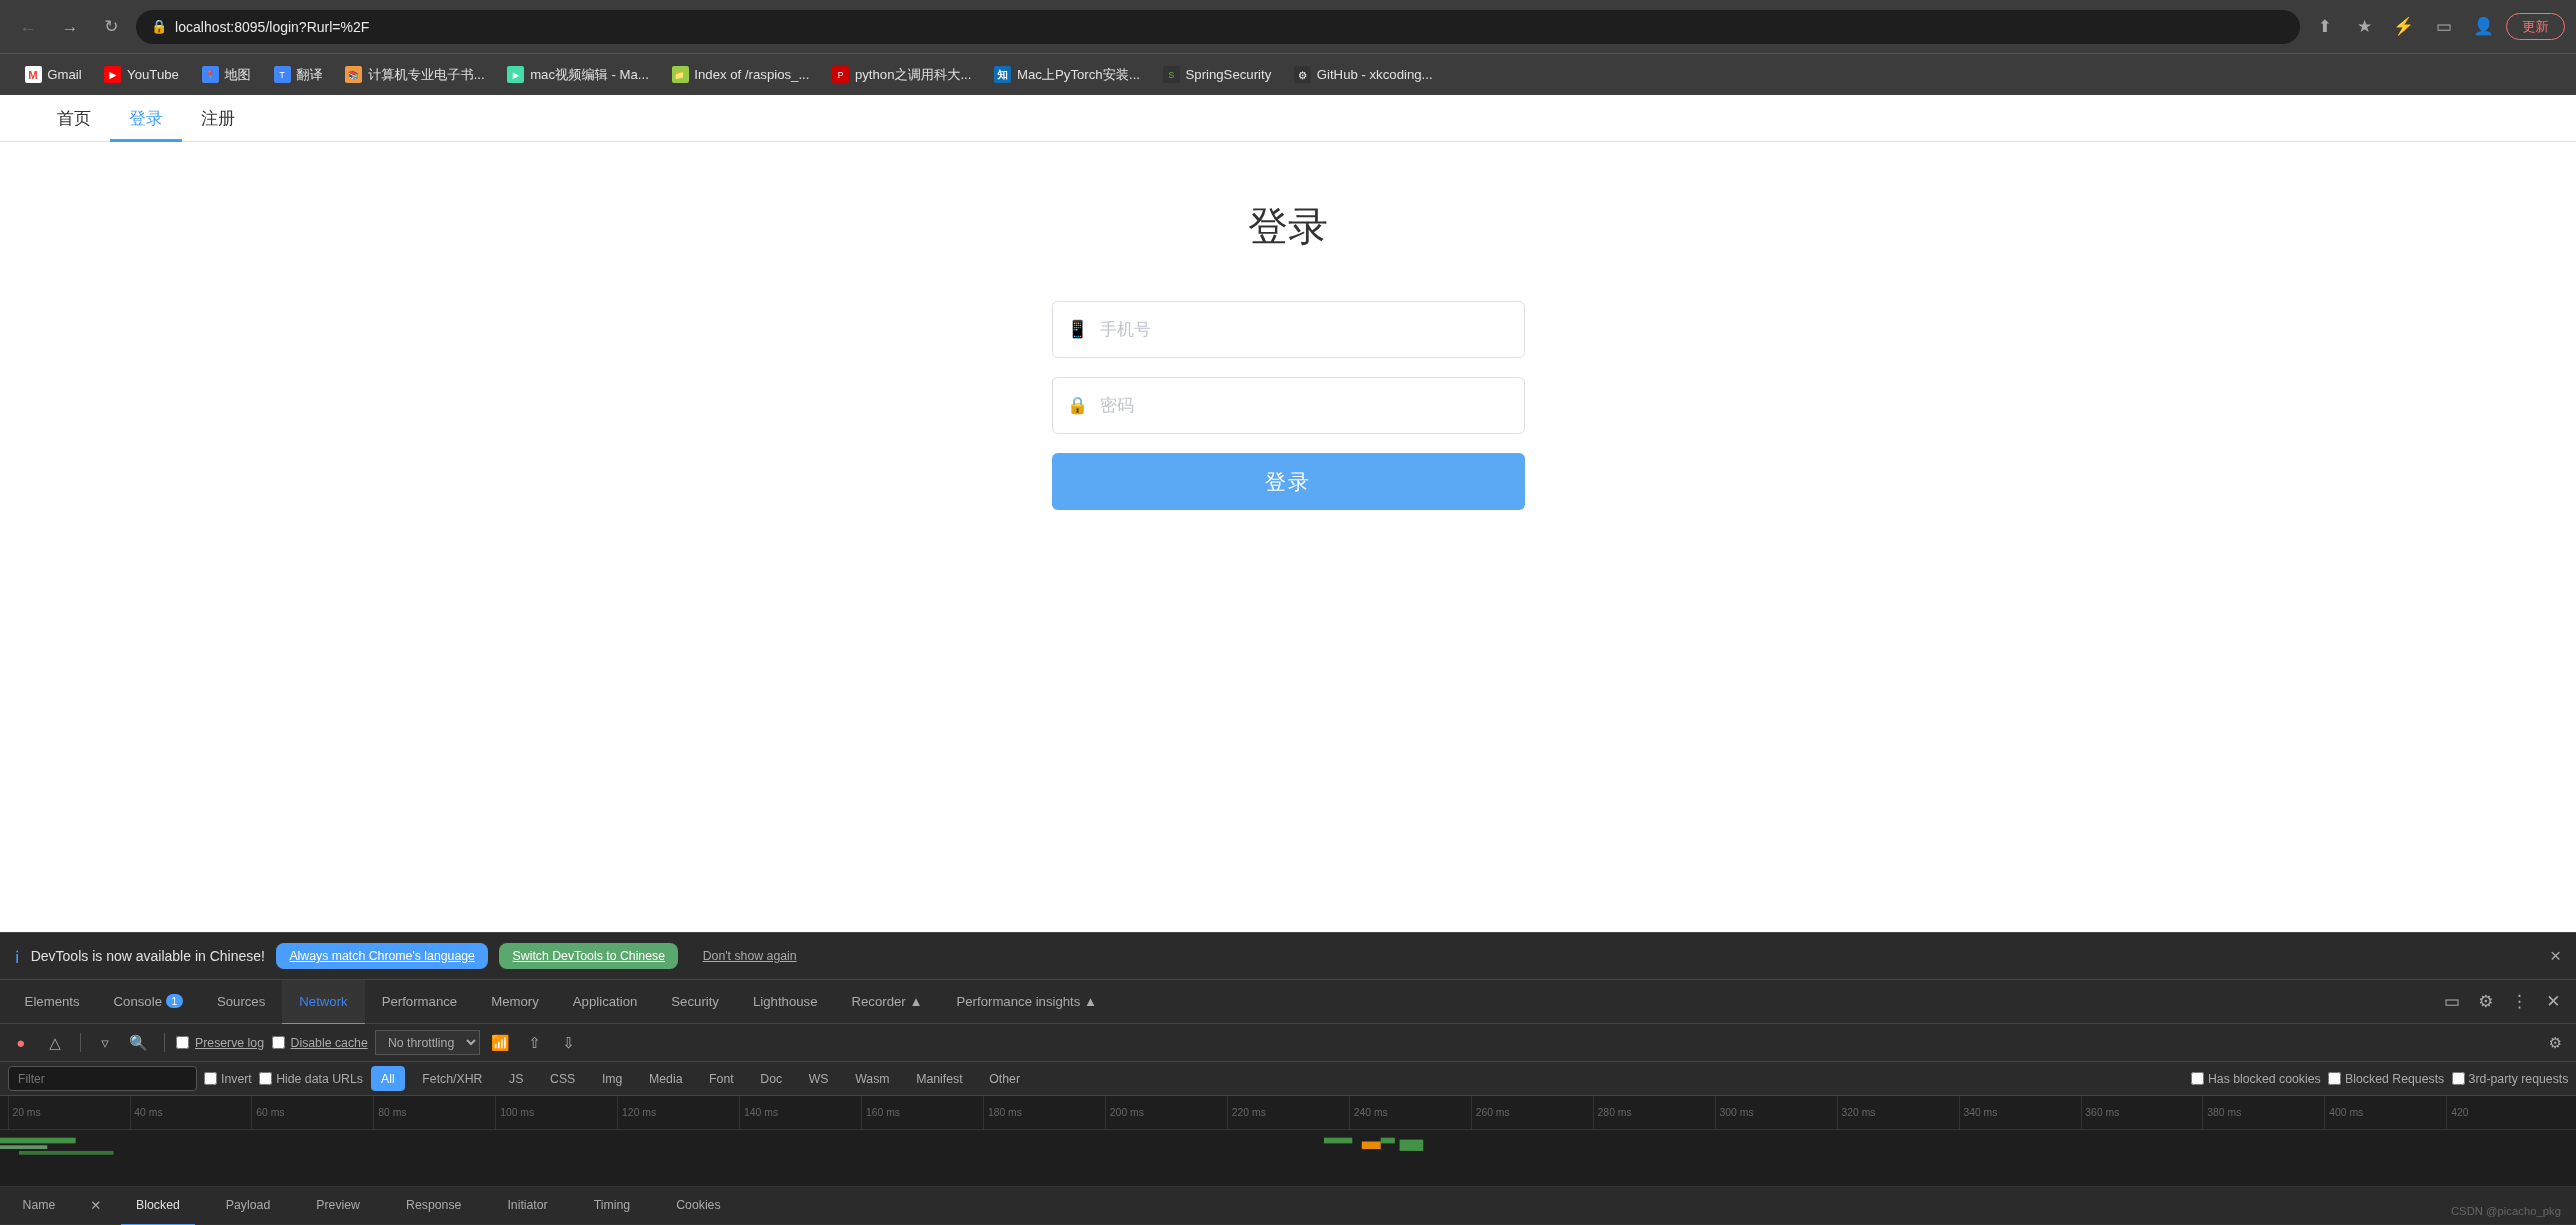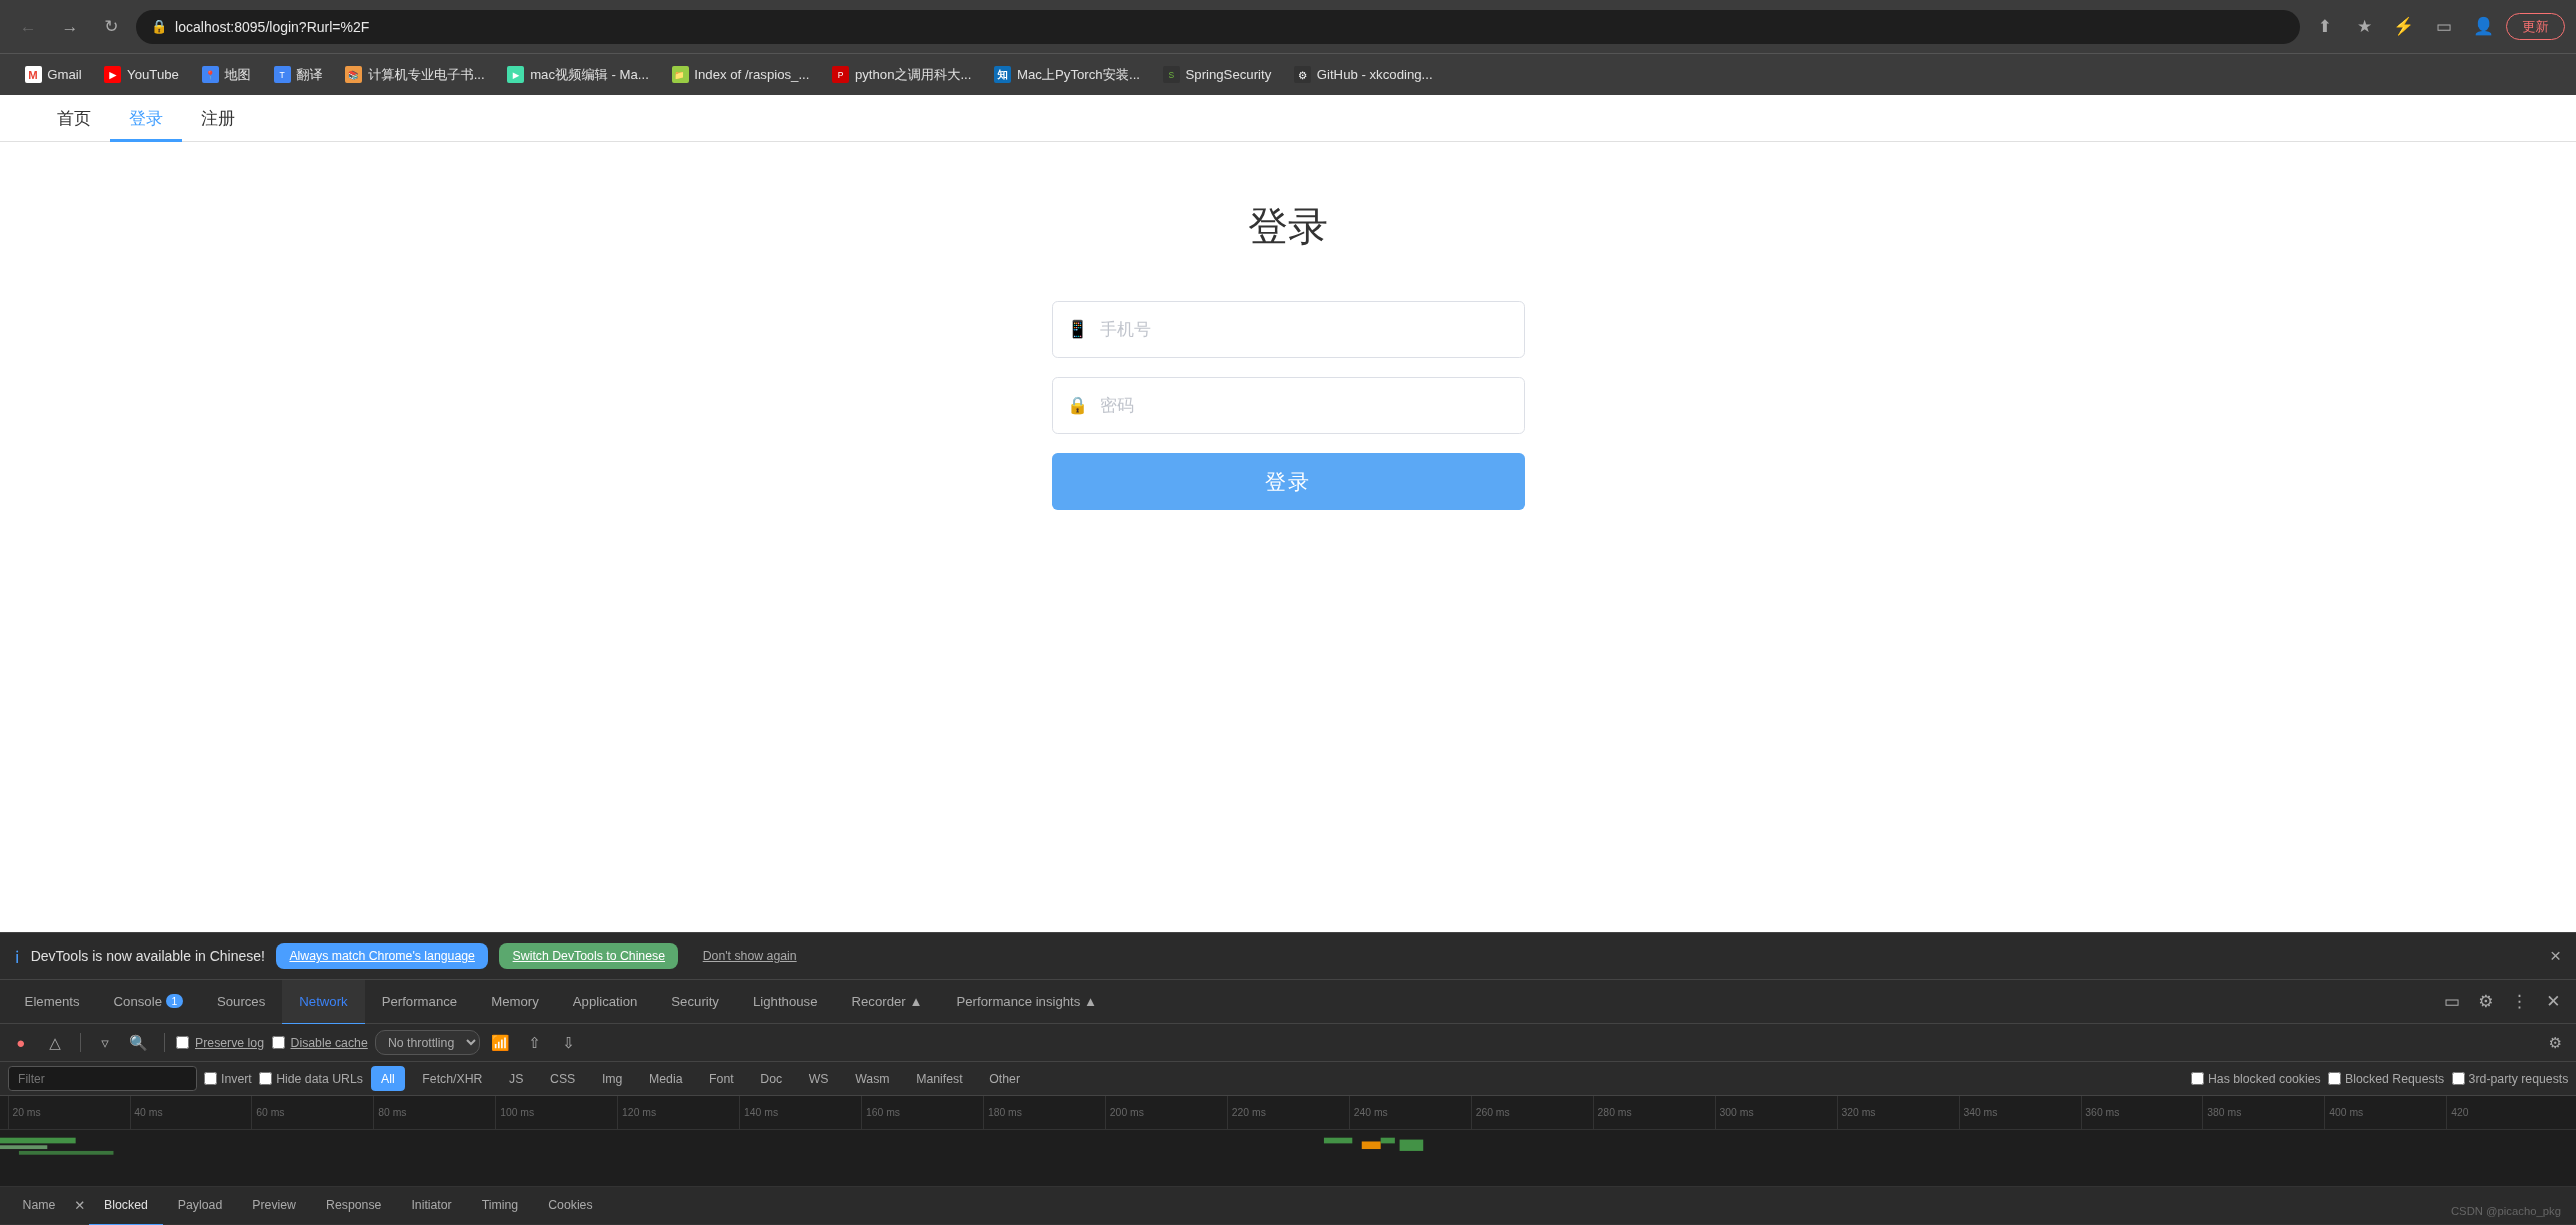--- a/index.html
+++ b/index.html
@@ -73,39 +73,39 @@
     .devtools-tab-action { background: none; border: none; color: #aaa; font-size: 17px; cursor: pointer; width: 30px; height: 30px; display: flex; align-items: center; justify-content: center; border-radius: 3.8px; }
     .badge { background: #4a9eff; color: #fff; font-size: 10.4px; padding: 1.9px 5.7px; border-radius: 9.5px; margin-left: 3.8px; }
 
     
     .devtools-toolbar { display: flex; align-items: center; height: 38px; background: #2b2b2b; border-bottom: 0.9px solid #444; padding: 0 7.6px; gap: 7.6px; }
     .toolbar-btn { background: none; border: none; color: #aaa; font-size: 15px; cursor: pointer; width: 26.5px; height: 26.5px; display: flex; align-items: center; justify-content: center; border-radius: 3.8px; }
     .toolbar-btn.red { color: #f87171; }
     .toolbar-separator { width: 0.9px; height: 19px; background: #555; margin: 0 3.8px; }
     .checkbox-label { display: flex; align-items: center; gap: 5.7px; color: #aaa; font-size: 12.3px; cursor: pointer; white-space: nowrap; text-decoration: underline; }
     .checkbox-label input[type="checkbox"] { accent-color: #4a9eff; width: 13.2px; height: 13.2px; }
-    .throttle-select { background: #333; border: 0.9px solid #555; color: #aaa; font-size: 12.3px; padding: 1.9px 7.6px; border-radius: 10px; cursor: pointer; height: 24.6px; }
+    .throttle-select { background: #333; border: 0.9px solid #555; color: #aaa; font-size: 12.3px; padding: 1.9px 7.6px; border-radius: 0; cursor: pointer; height: 24.6px; }
 
     
     .devtools-filter { display: flex; align-items: center; height: 34px; background: #2b2b2b; border-bottom: 0.9px solid #444; padding: 0 7.6px; gap: 7.6px; }
     .filter-input { background: #1a1a1a; border: 0.9px solid #555; color: #e0e0e0; font-size: 12px; padding: 1.9px 9.5px; border-radius: 3.8px; height: 24.6px; width: 189px; }
     .filter-btn { padding: 1.9px 9.5px; height: 24.6px; border-radius: 3.8px; border: 0.9px solid #555; background: none; color: #aaa; font-size: 12.3px; cursor: pointer; white-space: nowrap; }
     .filter-btn.active { background: #4a9eff; color: #fff; border-color: #4a9eff; }
     .filter-type-btn { padding: 1.9px 9.5px; height: 24.6px; border-radius: 3.8px; border: none; background: none; color: #aaa; font-size: 12.3px; cursor: pointer; white-space: nowrap; }
     .filter-checkbox { display: flex; align-items: center; gap: 3.8px; color: #aaa; font-size: 12.3px; cursor: pointer; white-space: nowrap; }
     .filter-checkbox input { accent-color: #4a9eff; }
 
     
     .devtools-timeline { height: 34px; background: #1e1e1e; border-bottom: 0.9px solid #333; display: flex; align-items: center; padding: 0 7.6px; overflow: hidden; }
     .timeline-markers { display: flex; width: 100%; gap: 0; }
     .timeline-mark { flex: 1; font-size: 10.4px; color: #666; white-space: nowrap; border-left: 0.9px solid #333; padding-left: 3.8px; height: 34px; display: flex; align-items: center; }
 
     
     .devtools-chart { height: 57px; background: #1e1e1e; border-bottom: 0.9px solid #333; position: relative; overflow: hidden; }
-    .devtools-panel-tabs { display: flex; height: 38px; background: #2b2b2b; border-bottom: 0.9px solid #333; align-items: center; padding: 0 7.6px; gap: 0; }
+    .devtools-panel-tabs { display: flex; height: 38px; background: #2b2b2b; border-bottom: 0.9px solid #333; align-items: center; padding: 0 7.6px; gap: 16px; }
     .panel-tab { padding: 0 15px; height: 38px; display: flex; align-items: center; font-size: 12.3px; color: #aaa; cursor: pointer; border-bottom: 1.9px solid transparent; white-space: nowrap; }
     .panel-tab.active { color: #e0e0e0; border-bottom-color: #4a9eff; }
     .panel-tab-close { background: none; border: none; color: #aaa; font-size: 13.2px; cursor: pointer; padding: 0 3.8px; }
 
     
     .devtools-watermark { position: absolute; right: 15px; bottom: 7.6px; color: #666; font-size: 11.3px; }
   </style>
 </head>
 <body>
 

